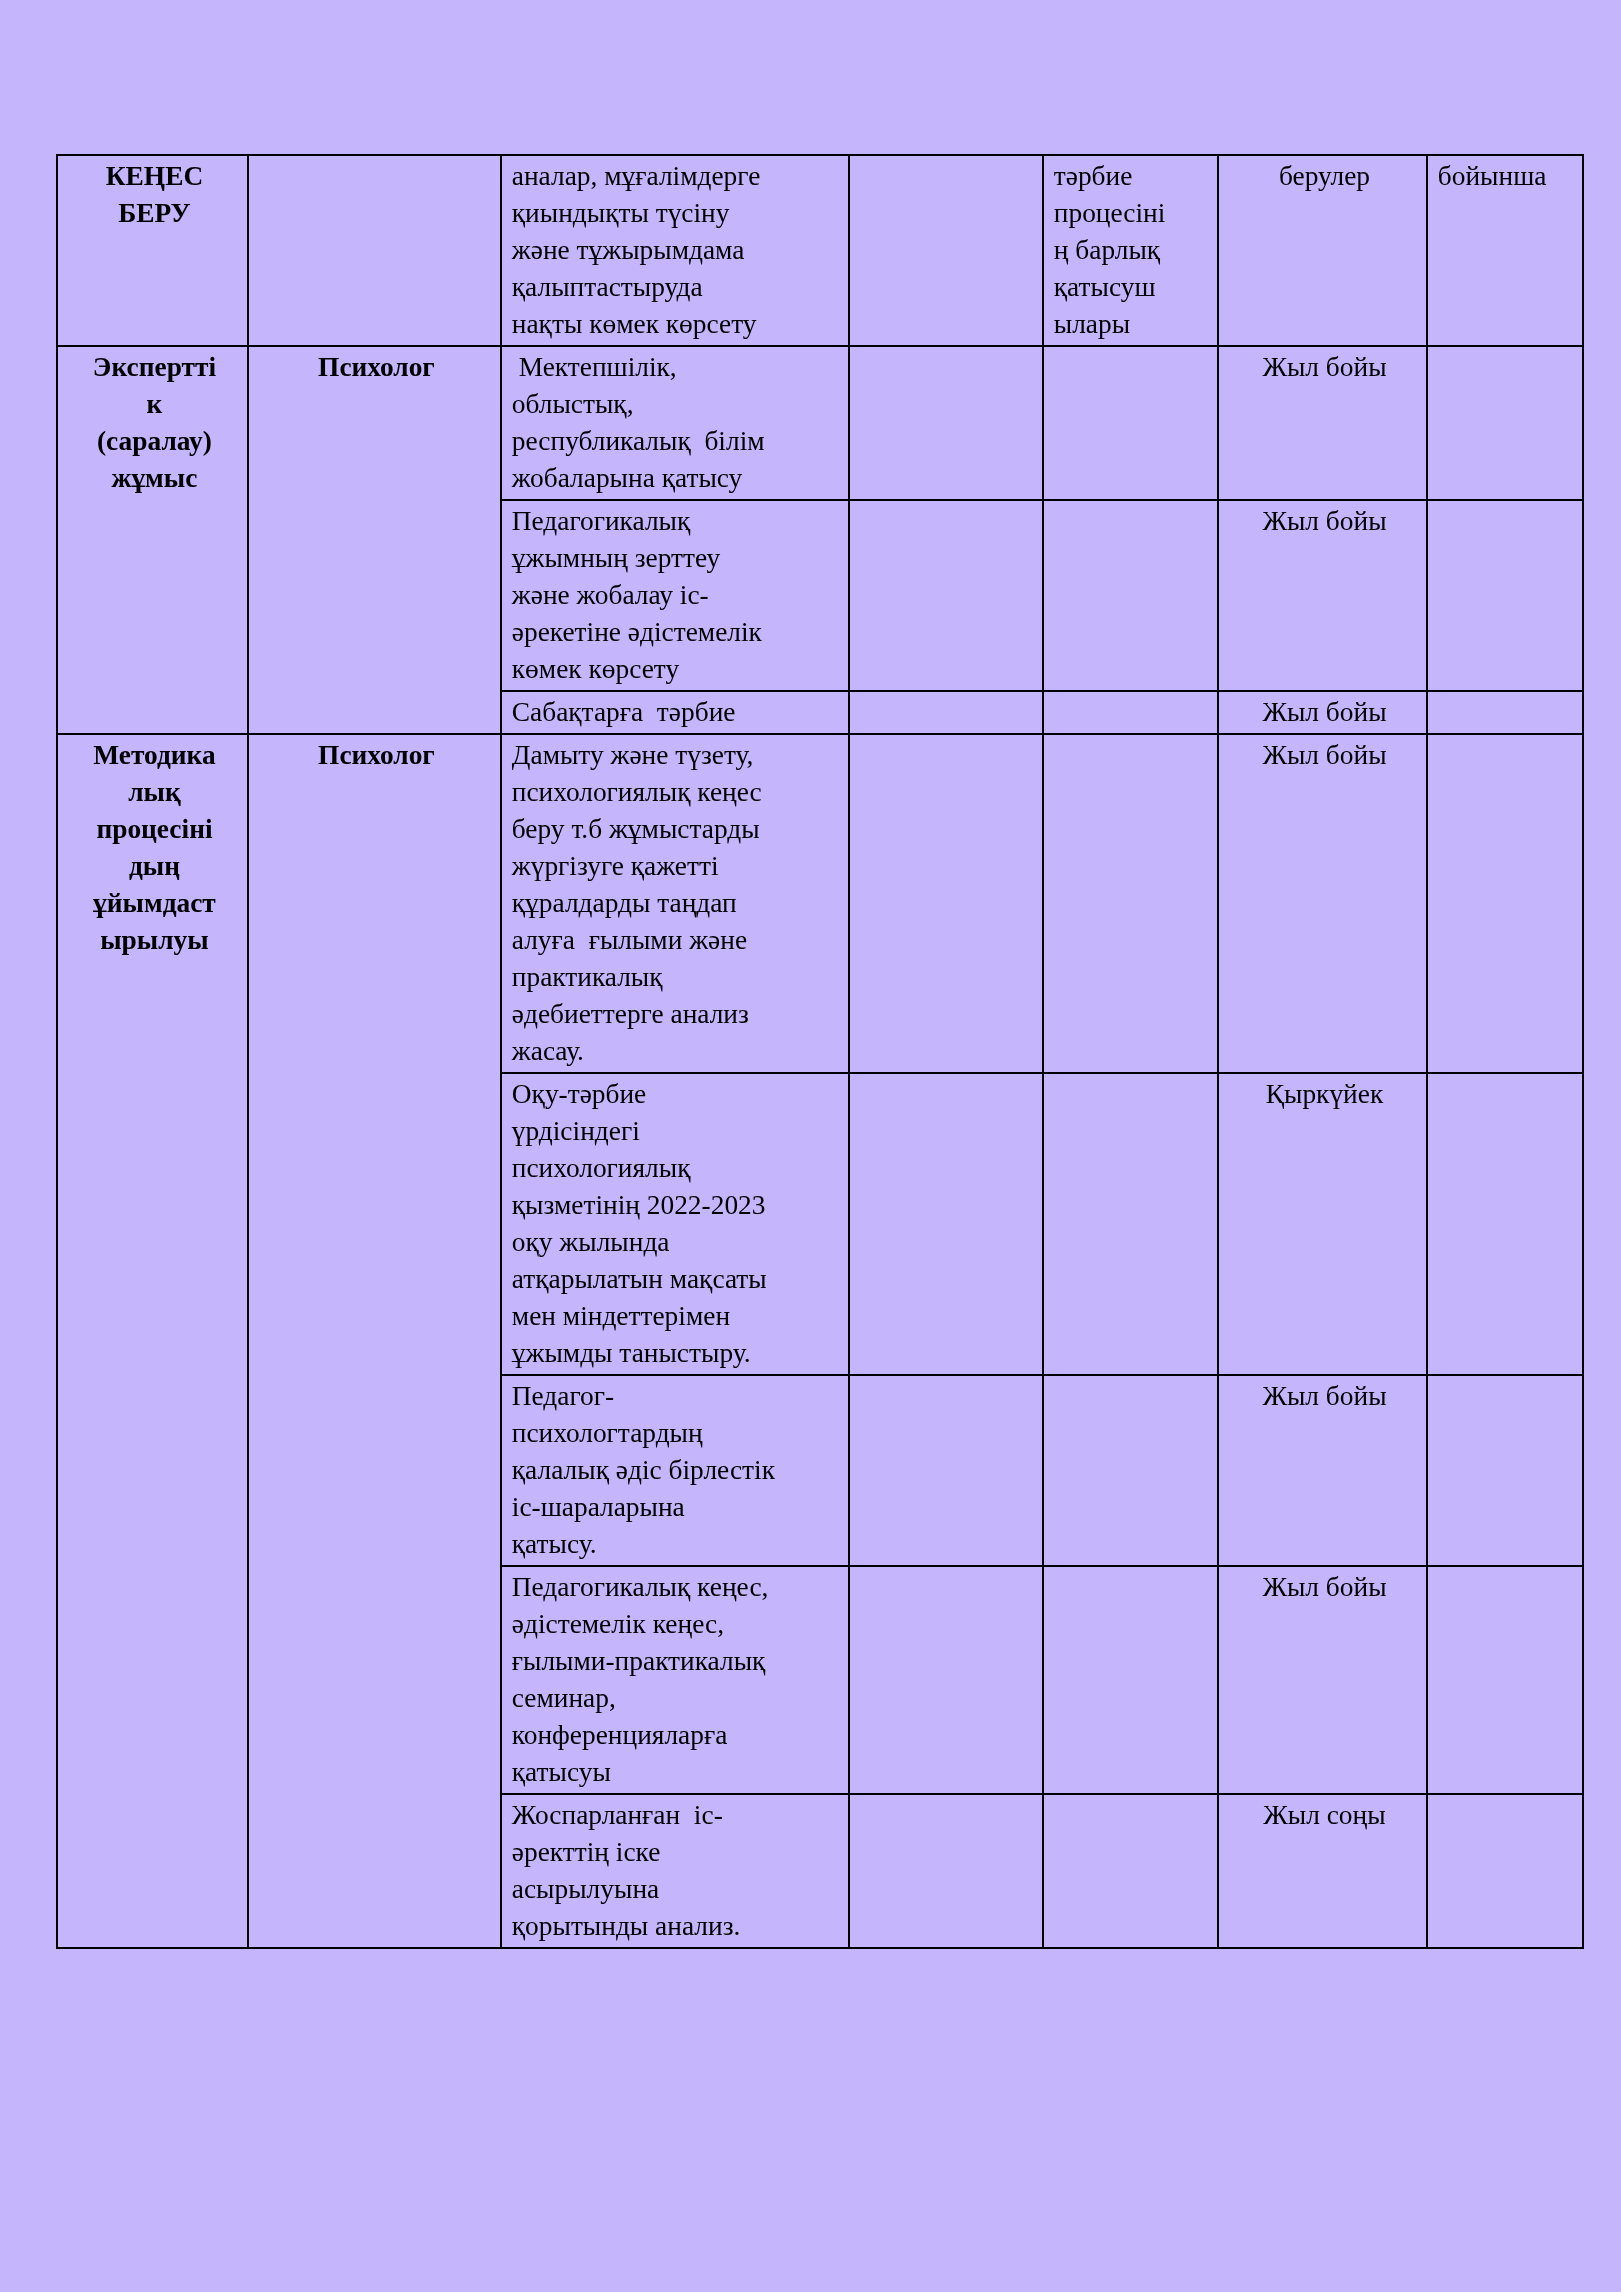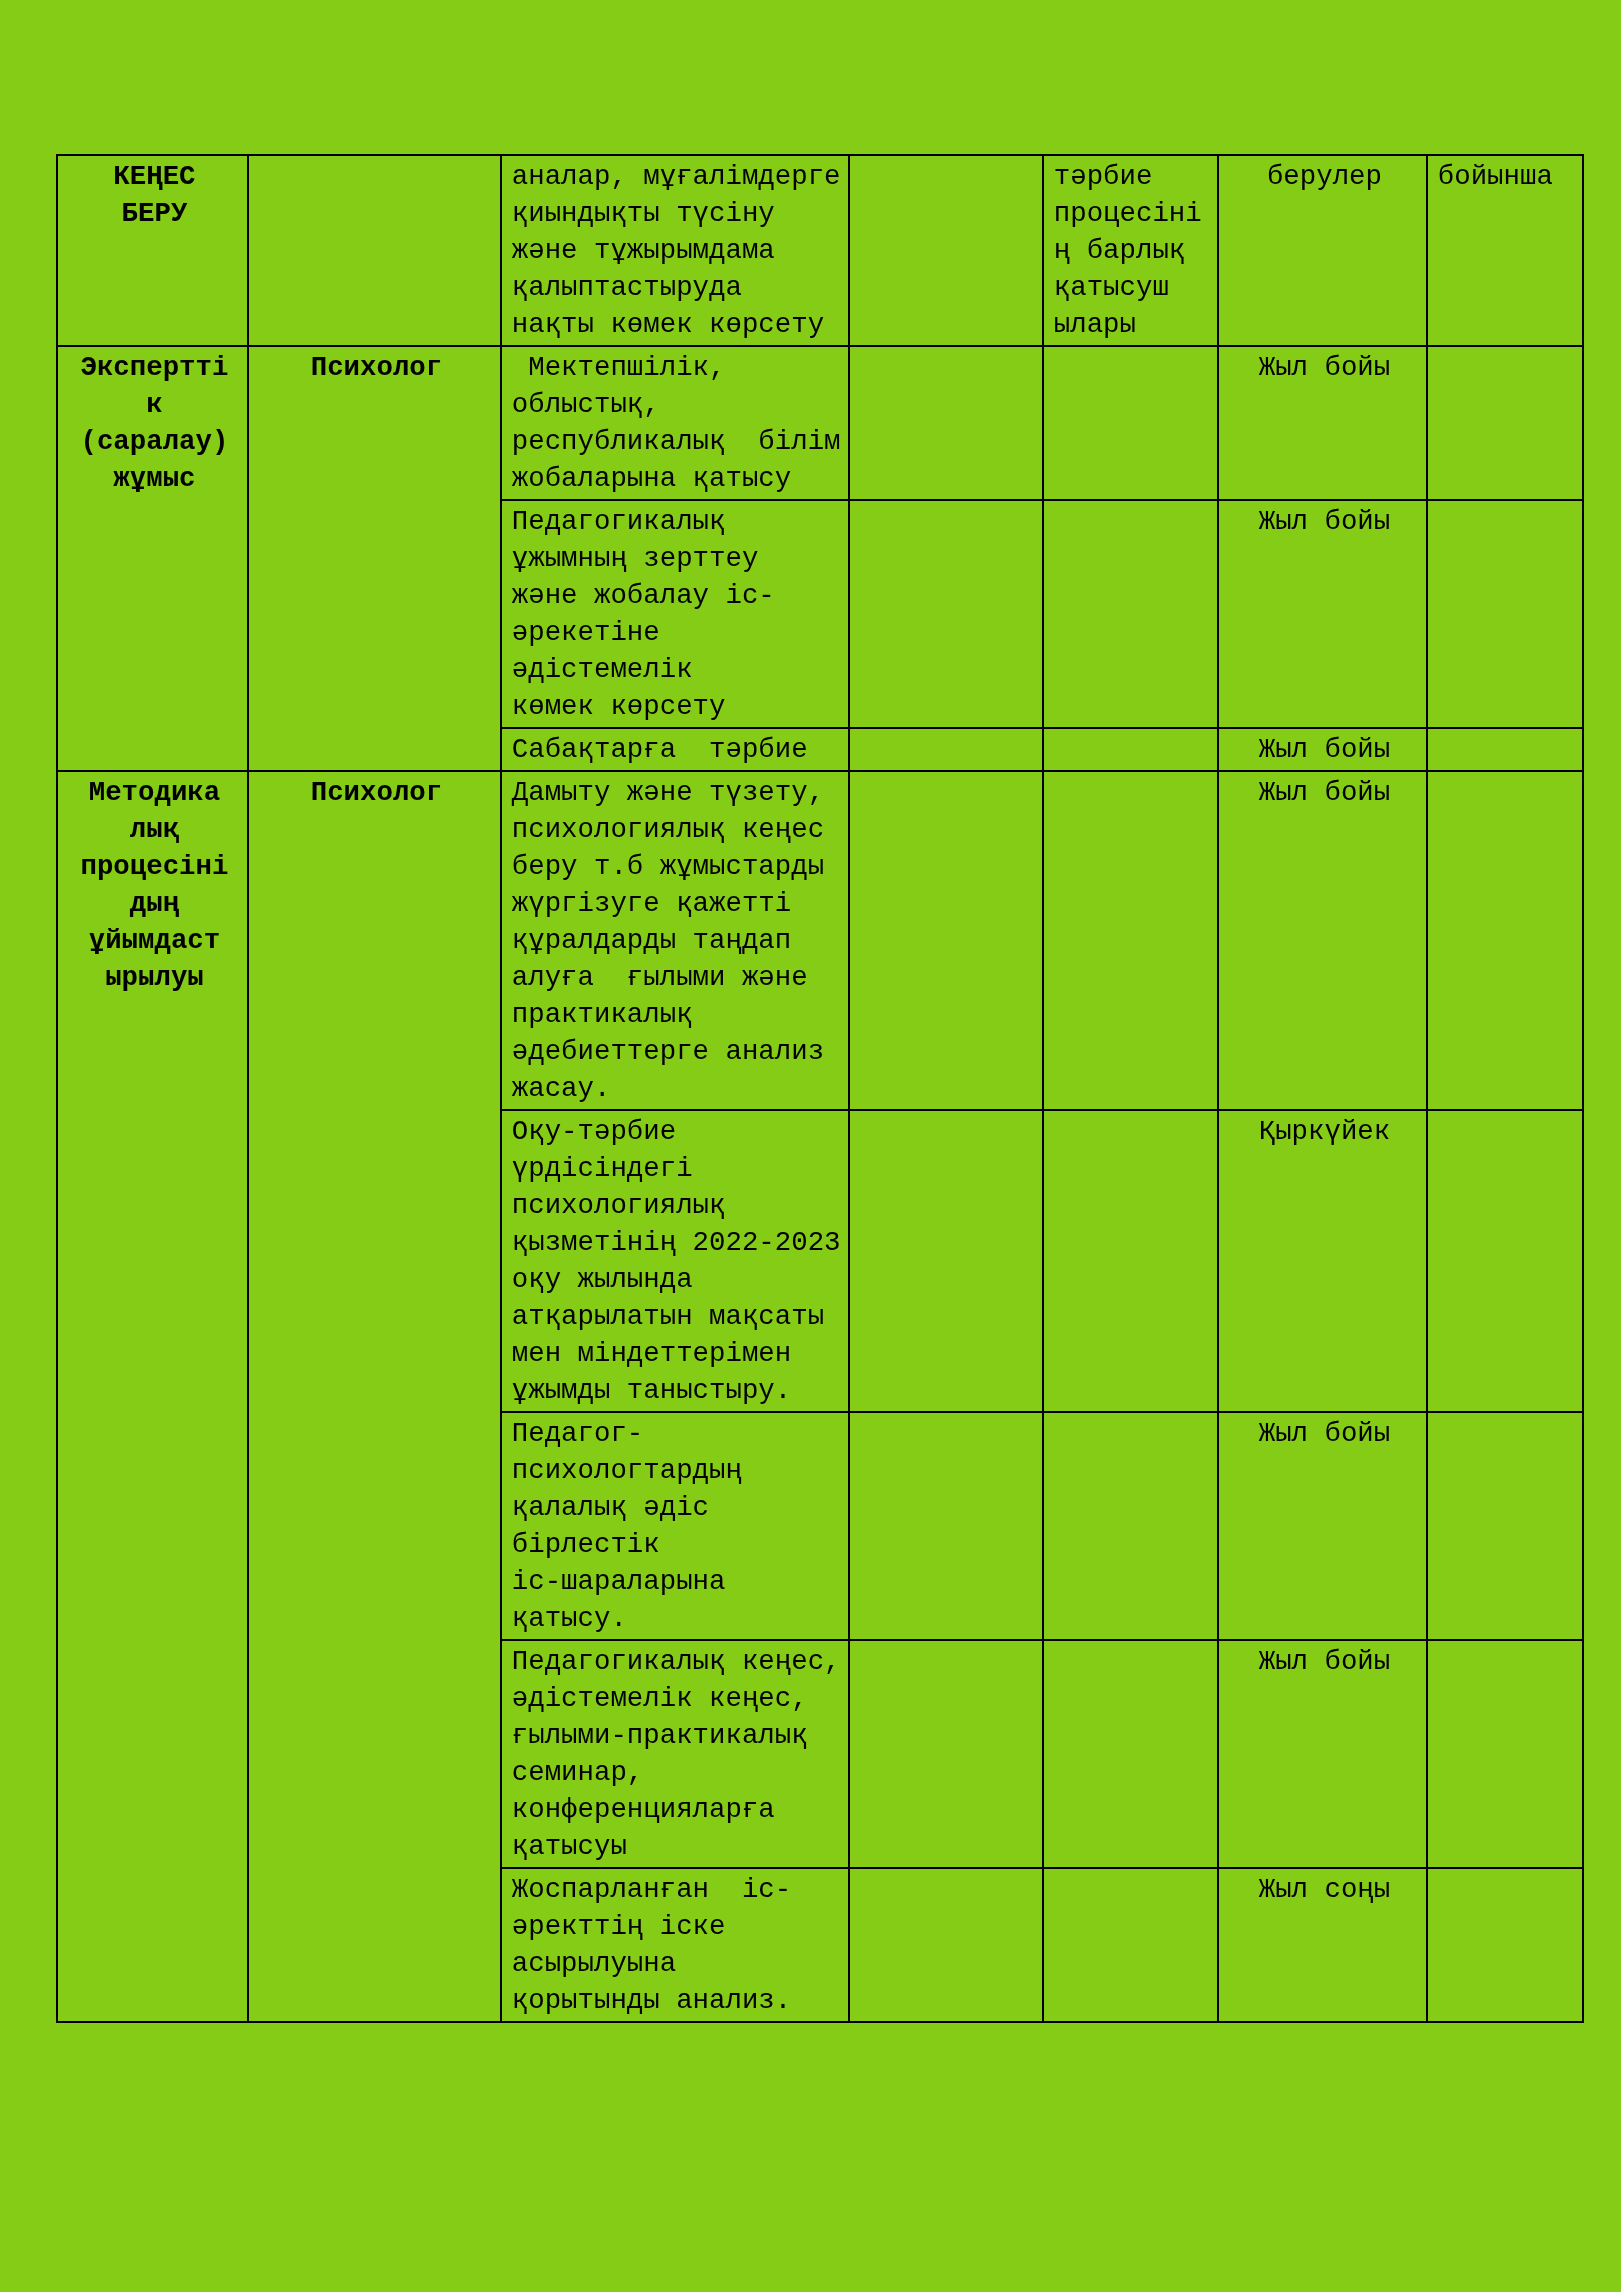--- a/index.html
+++ b/index.html
@@ -10,23 +10,22 @@
   body {
     width: 1621px;
     height: 2293px;
     position: relative;
     font-family: "Liberation Serif", "DejaVu Serif", serif;
     color: #000000;
   }
   .page {
     position: absolute;
     inset: 0;
-    background: #84cc16;
+    background: #c4b5fd;
     overflow: hidden;
-    font-family: Liberation Mono, monospace;
   }
   table.plan {
     position: absolute;
     left: 56px;
     top: 154px;
     width: 1526px;
     table-layout: fixed;
     border-collapse: collapse;
     border: 2px solid #000000;
   }

